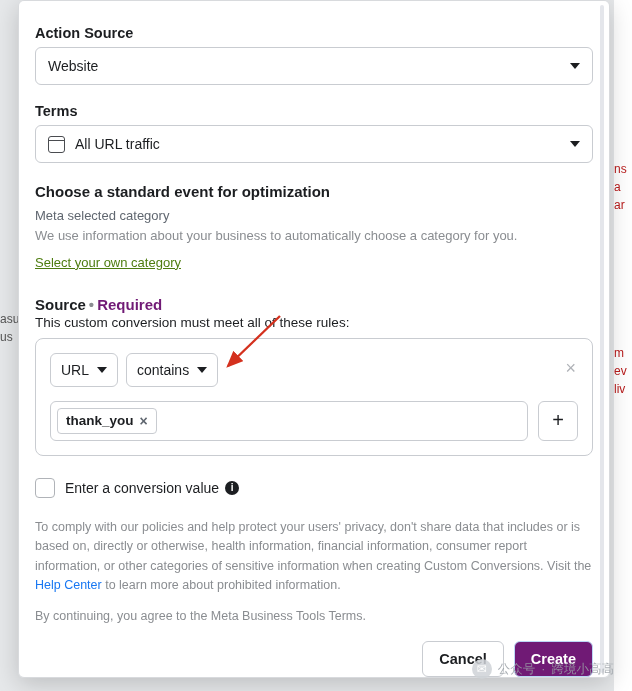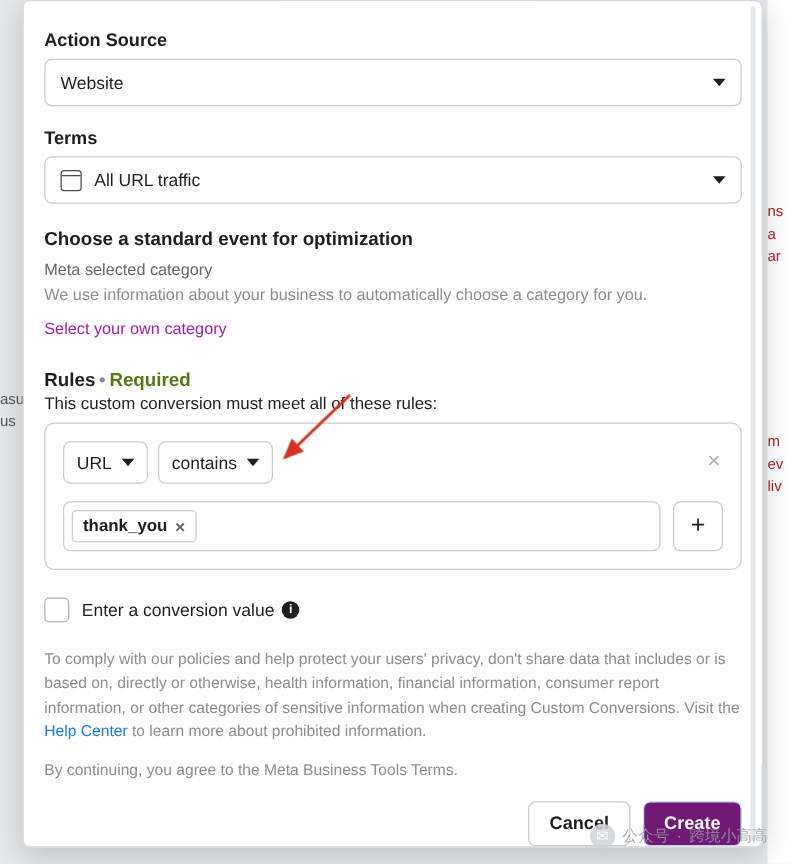--- a/index.html
+++ b/index.html
@@ -92,32 +92,33 @@
     font-size: 13px;
     color: #606770;
   }
   .muted-desc {
     font-size: 13px;
     color: #8a8d91;
     margin-top: 4px;
     line-height: 1.45;
   }
   .link {
-    color: #a21caf;
+    color: #4d7c0f;
+    text-decoration: underline;
     cursor: pointer;
     font-size: 13px;
   }
   .select-link-row { margin-top: 8px; }
   .rules-head {
     font-weight: 700; font-size: 15px;
     margin-top: 26px;
   }
   .rules-head .req {
     font-weight: 700;
-    color: #4d7c0f;
+    color: #701a75;
   }
   .rules-head .dot { color: #8a8d91; padding: 0 3px; }
   .rules-sub {
     font-size: 13.5px; color: #1c1e21; margin-top: 2px; margin-bottom: 8px;
   }
   .rules-box {
     border: 1px solid #c9ccd1;
     border-radius: 8px;
     padding: 14px 14px;
     position: relative;
@@ -273,21 +274,21 @@
   </div>
 
   <div class="subhead">Choose a standard event for optimization</div>
   <div class="muted-small">Meta selected category</div>
   <div class="muted-desc">We use information about your business to automatically choose a category for you.</div>
   <div class="select-link-row">
     <span class="link">Select your own category</span>
   </div>
 
   <div class="rules-head">
-    <span>Rules</span><span class="dot">•</span><span class="req">Required</span>
+    <span>Source</span><span class="dot">•</span><span class="req">Required</span>
   </div>
   <div class="rules-sub">This custom conversion must meet all of these rules:</div>
 
   <div class="rules-box">
     <div class="rules-row">
       <div class="mini-select">
         <span>URL</span>
         <span class="caret-down"></span>
       </div>
       <div class="mini-select">

